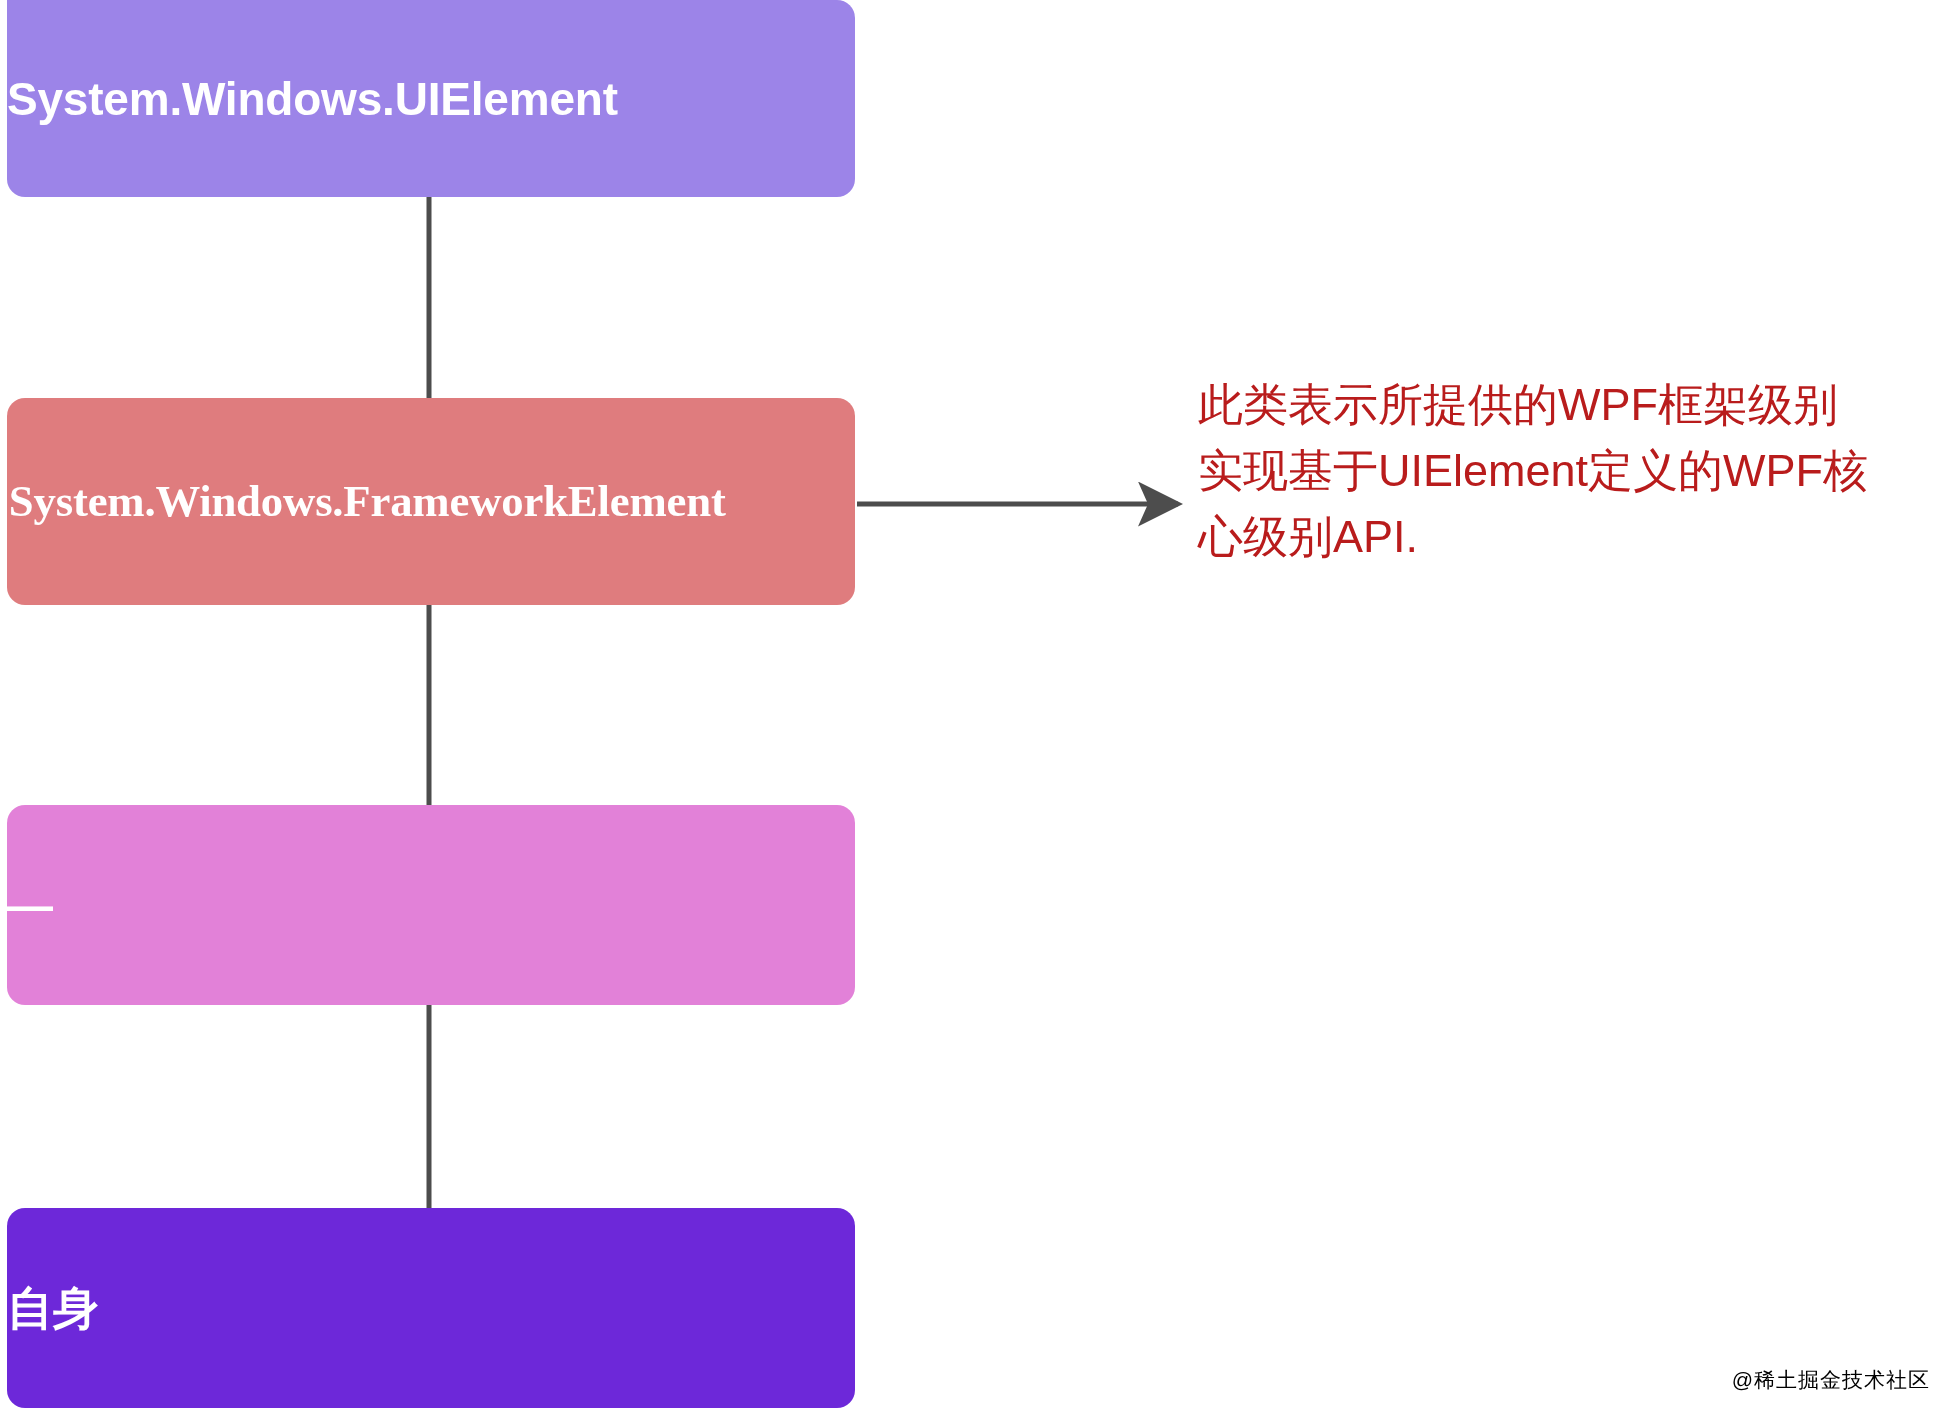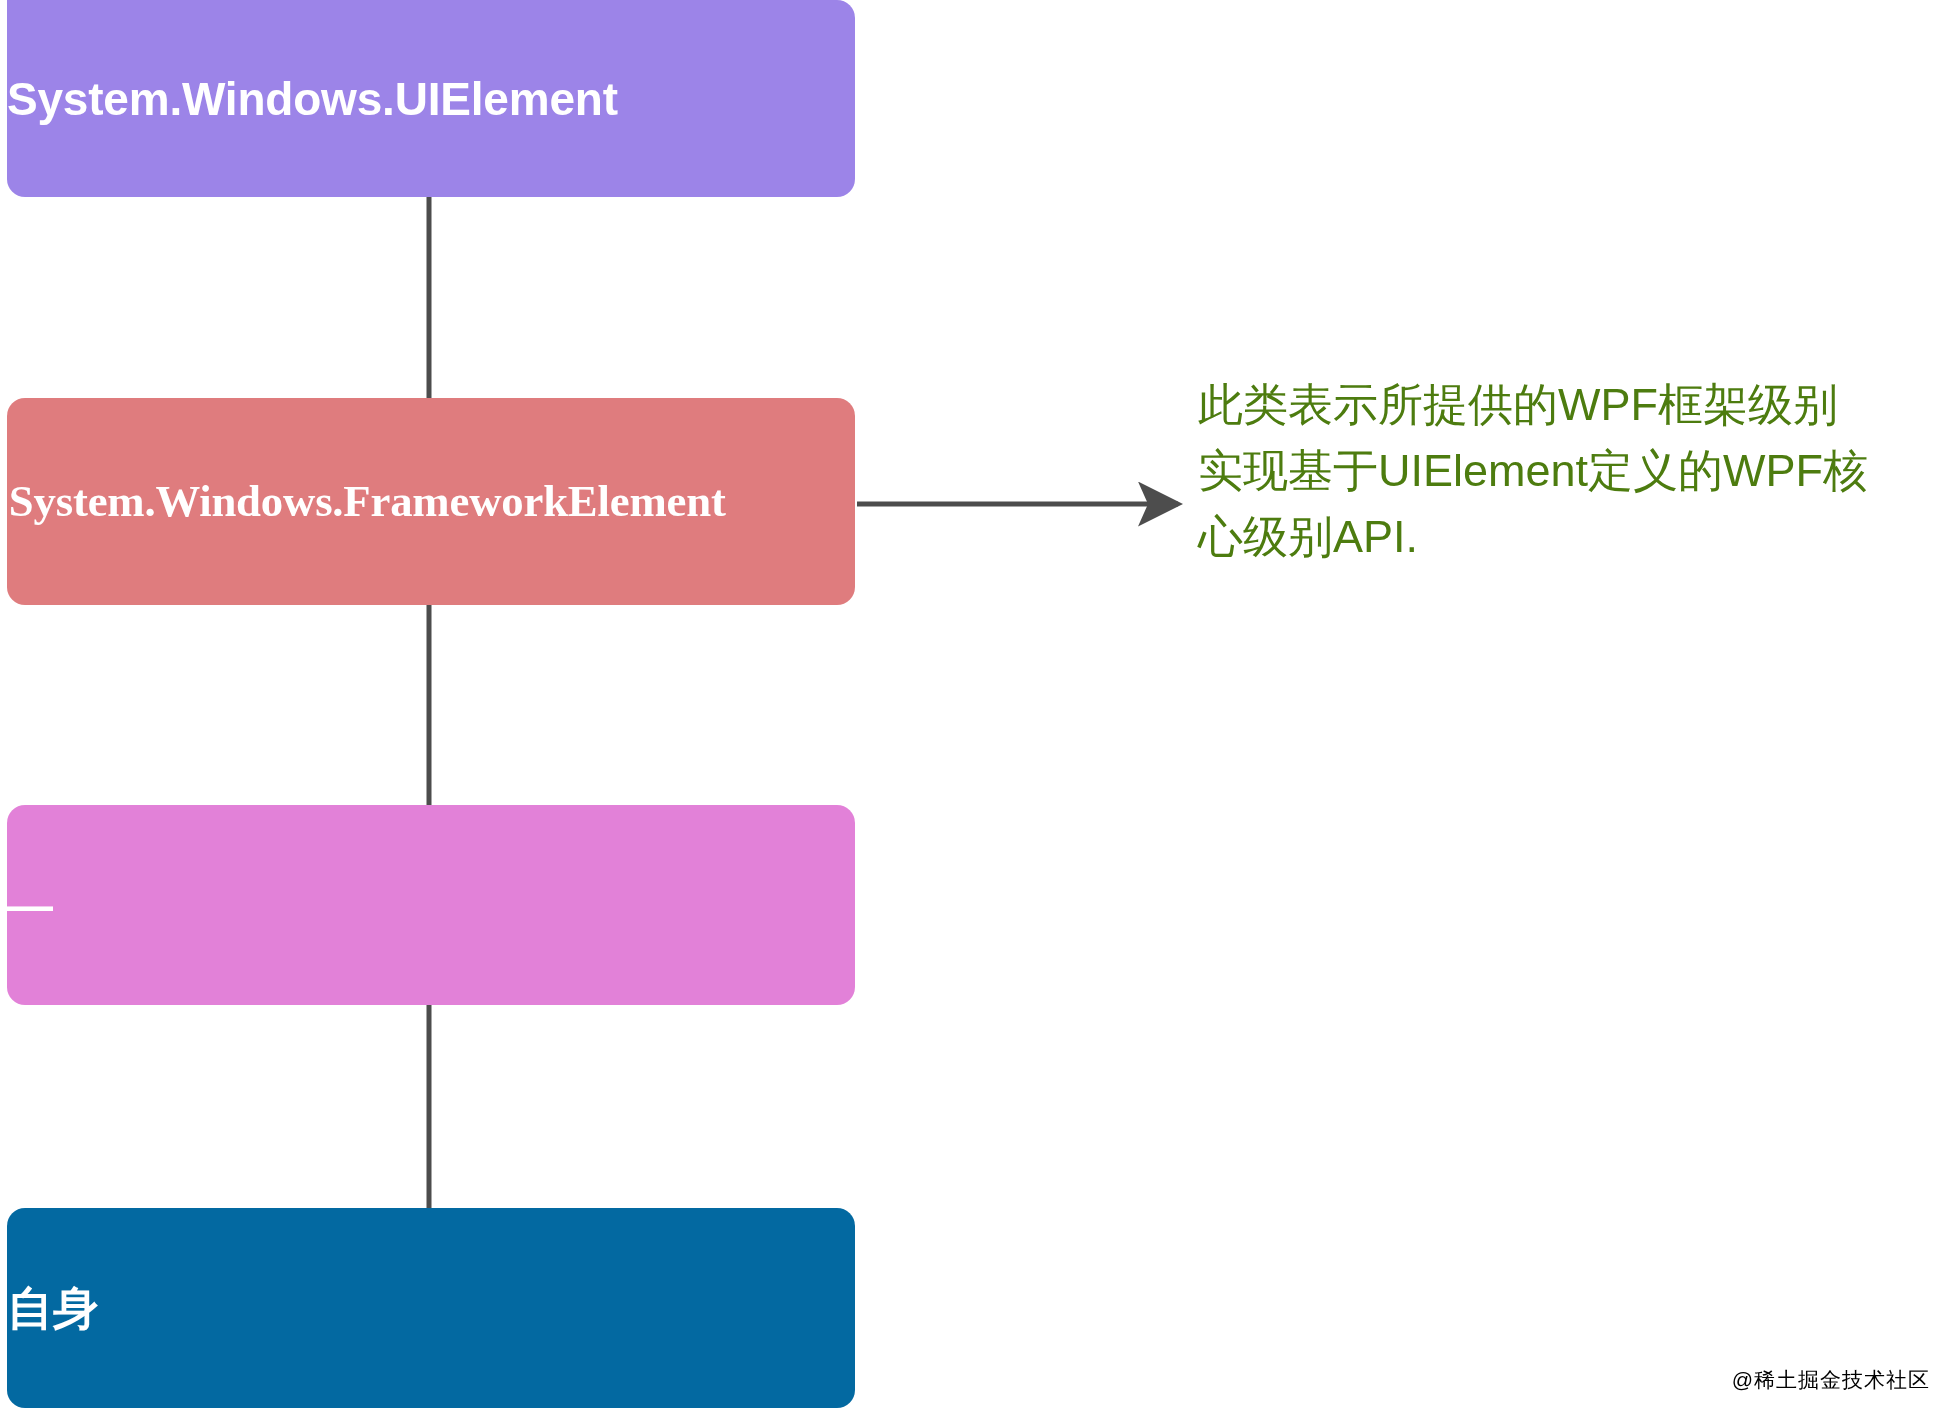--- a/index.html
+++ b/index.html
@@ -67,21 +67,21 @@
     background: #e281d8;
   }
   #node-dash .node-label {
     font-size: 46px;
     letter-spacing: 0;
   }
 
   #node-self {
     top: 1208px;
     height: 200px;
-    background: #0369a1;
+    background: #6d28d9;
     border-bottom-left-radius: 18px;
     border-bottom-right-radius: 18px;
   }
   #node-self .node-label { font-size: 46px; }
 
   
   #arrow-layer {
     position: absolute;
     left: 0;
     top: 0;
@@ -89,21 +89,21 @@
     height: 1408px;
     pointer-events: none;
   }
 
   
   #annotation {
     position: absolute;
     left: 1198px;
     top: 372px;
     width: 740px;
-    color: #4d7c0f;
+    color: #b91c1c;
     font-size: 45px;
     line-height: 66px;
     font-weight: 400;
     letter-spacing: 0px;
   }
   #annotation .ann-line { display: block; white-space: nowrap; }
 
   
   #watermark {
     position: absolute;

